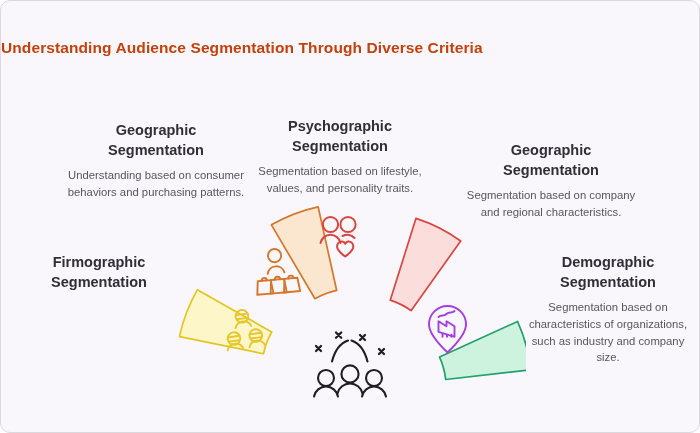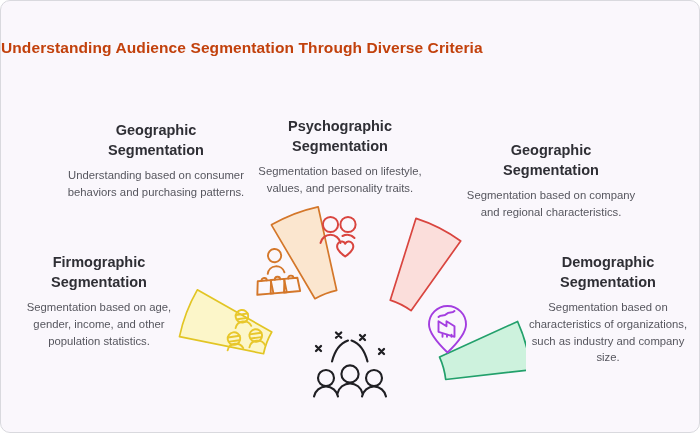--- a/index.html
+++ b/index.html
@@ -76,21 +76,20 @@
 
 <div id="canvas">
 
   <div id="page-title">Understanding Audience Segmentation Through Diverse Criteria</div>
 
   <div class="label-block" id="label-demographic">
     <div class="label-heading">
       <div>Firmographic</div>
       <div>Segmentation</div>
     </div>
-    <div class="label-desc">Segmentation based on age, gender, income, and other population statistics.</div>
   </div>
 
   <div class="label-block" id="label-behavioral">
     <div class="label-heading">
       <div>Geographic</div>
       <div>Segmentation</div>
     </div>
     <div class="label-desc">Understanding based on consumer behaviors and purchasing patterns.</div>
   </div>
 

